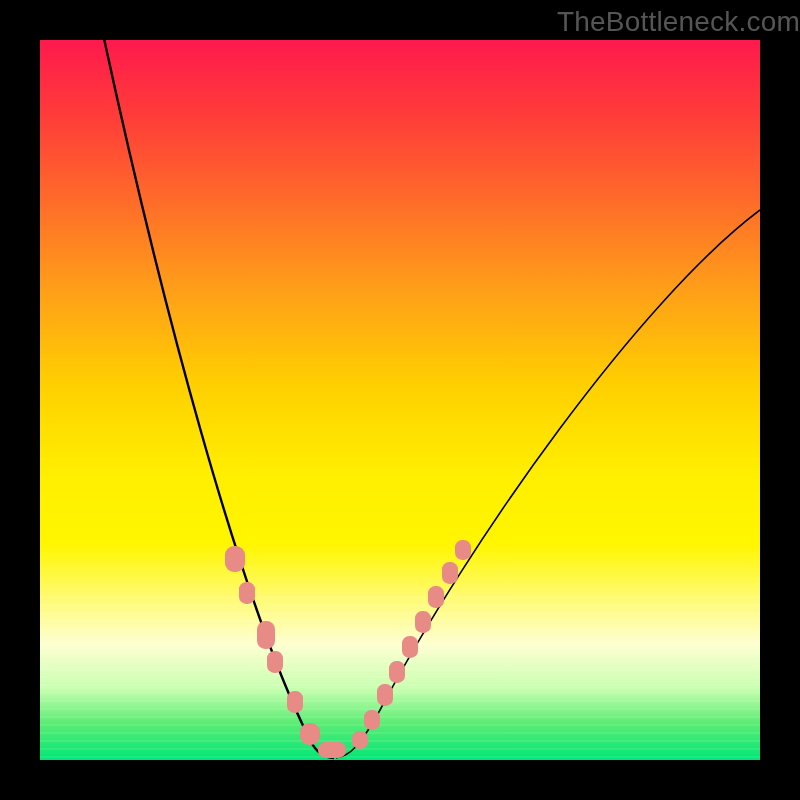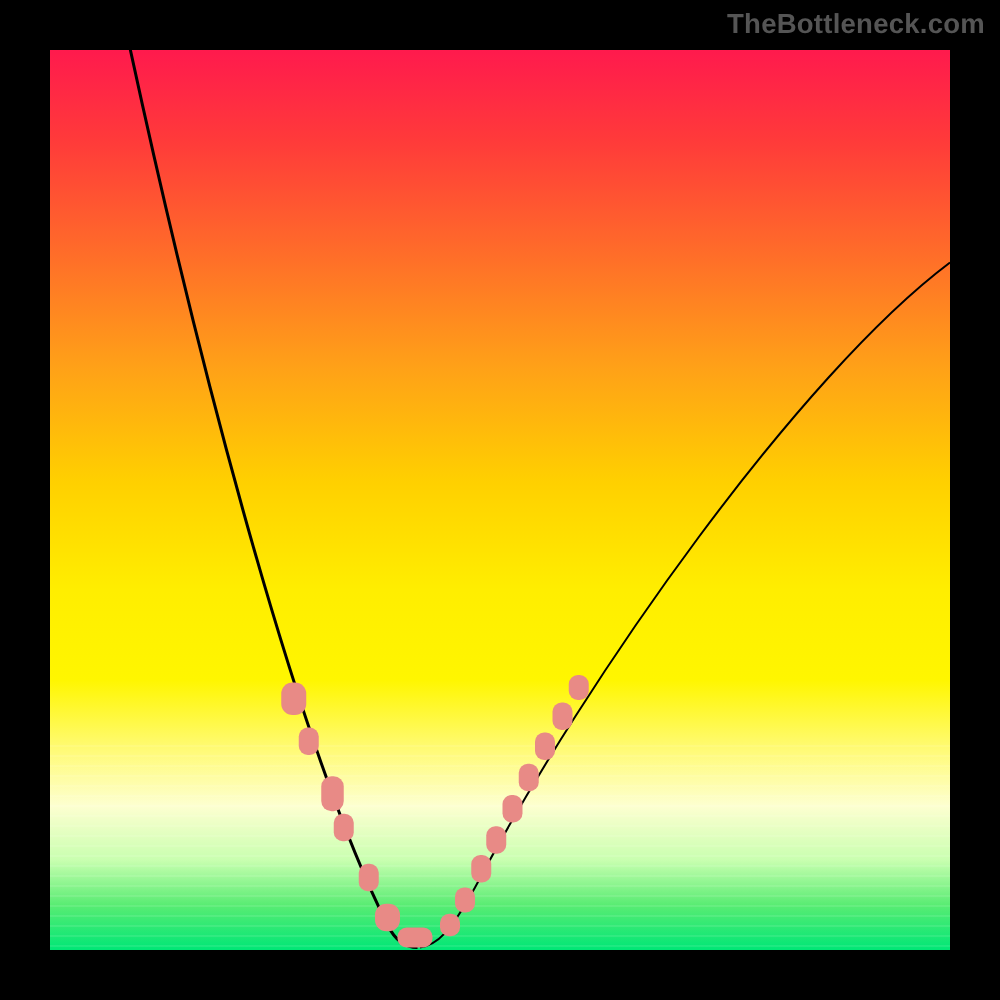--- a/index.html
+++ b/index.html
@@ -59,24 +59,24 @@
         rgba(255,255,255,0.0) 0px,
         rgba(255,255,255,0.0) 6px,
         rgba(255,255,255,0.25) 6px,
         rgba(255,255,255,0.25) 8px);
     mix-blend-mode: screen;
     opacity: 0.35;
   }
   .watermark {
     position: absolute;
     top: 6px;
-    right: 12px;
+    right: 0;
     color: #555;
-    font-size: 22px;
-    font-weight: 700;
+    font-size: 28px;
+    font-weight: 400;
     letter-spacing: 0.2px;
     user-select: none;
   }
   svg.curves {
     position: absolute;
     left: 0;
     top: 0;
     width: 100%;
     height: 100%;
     overflow: visible;

